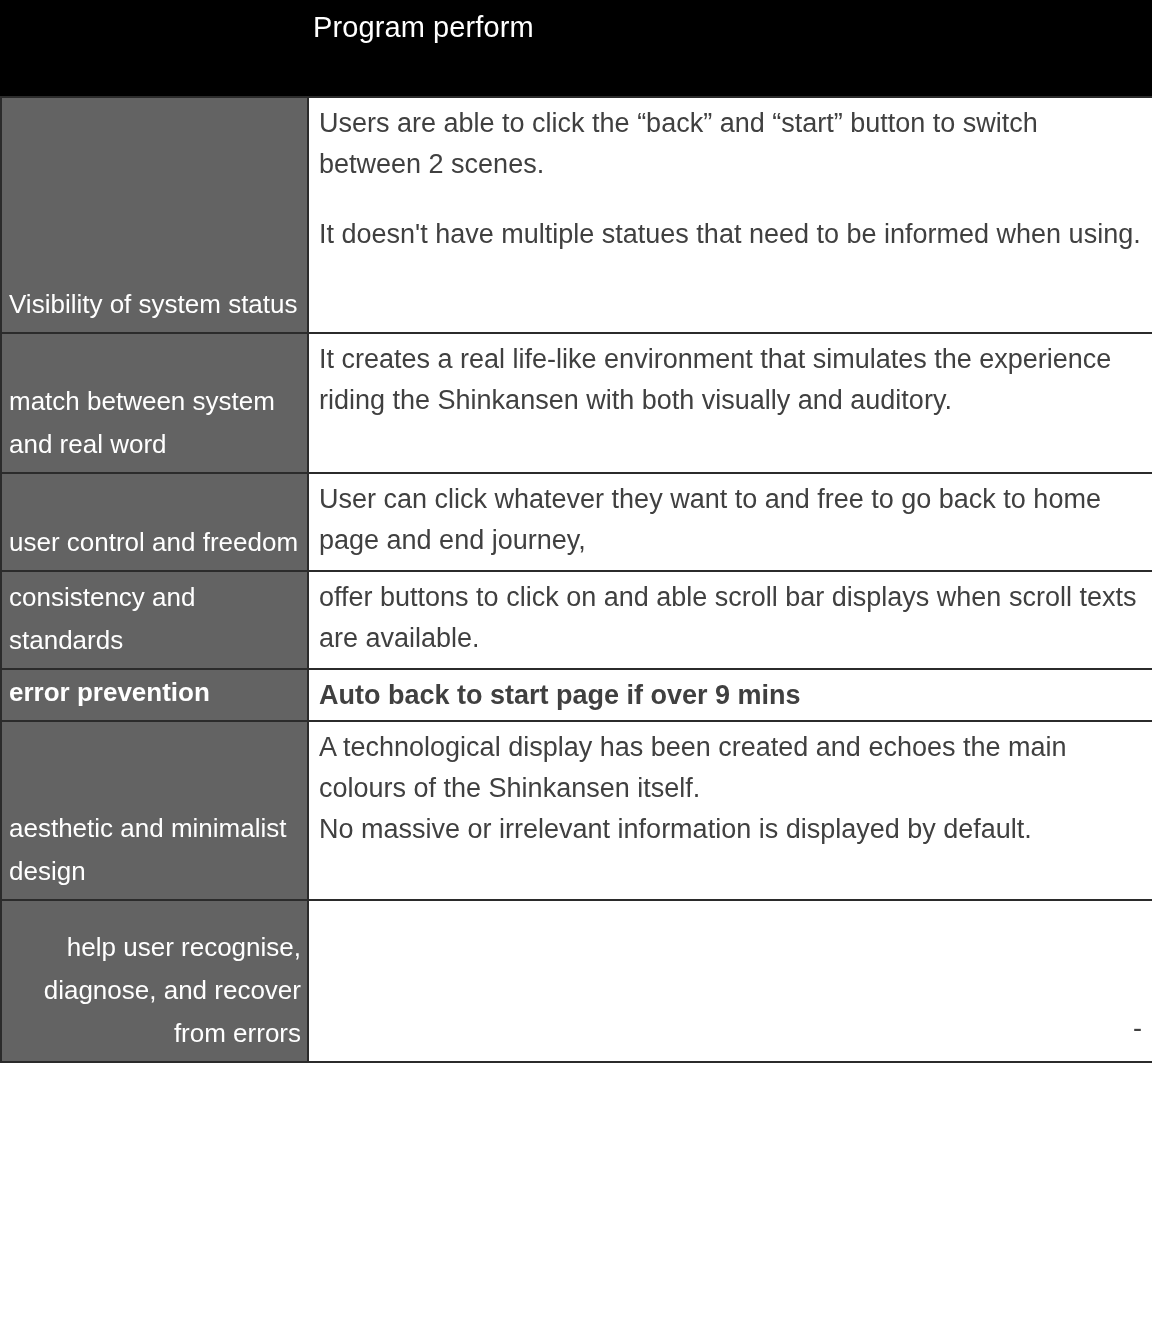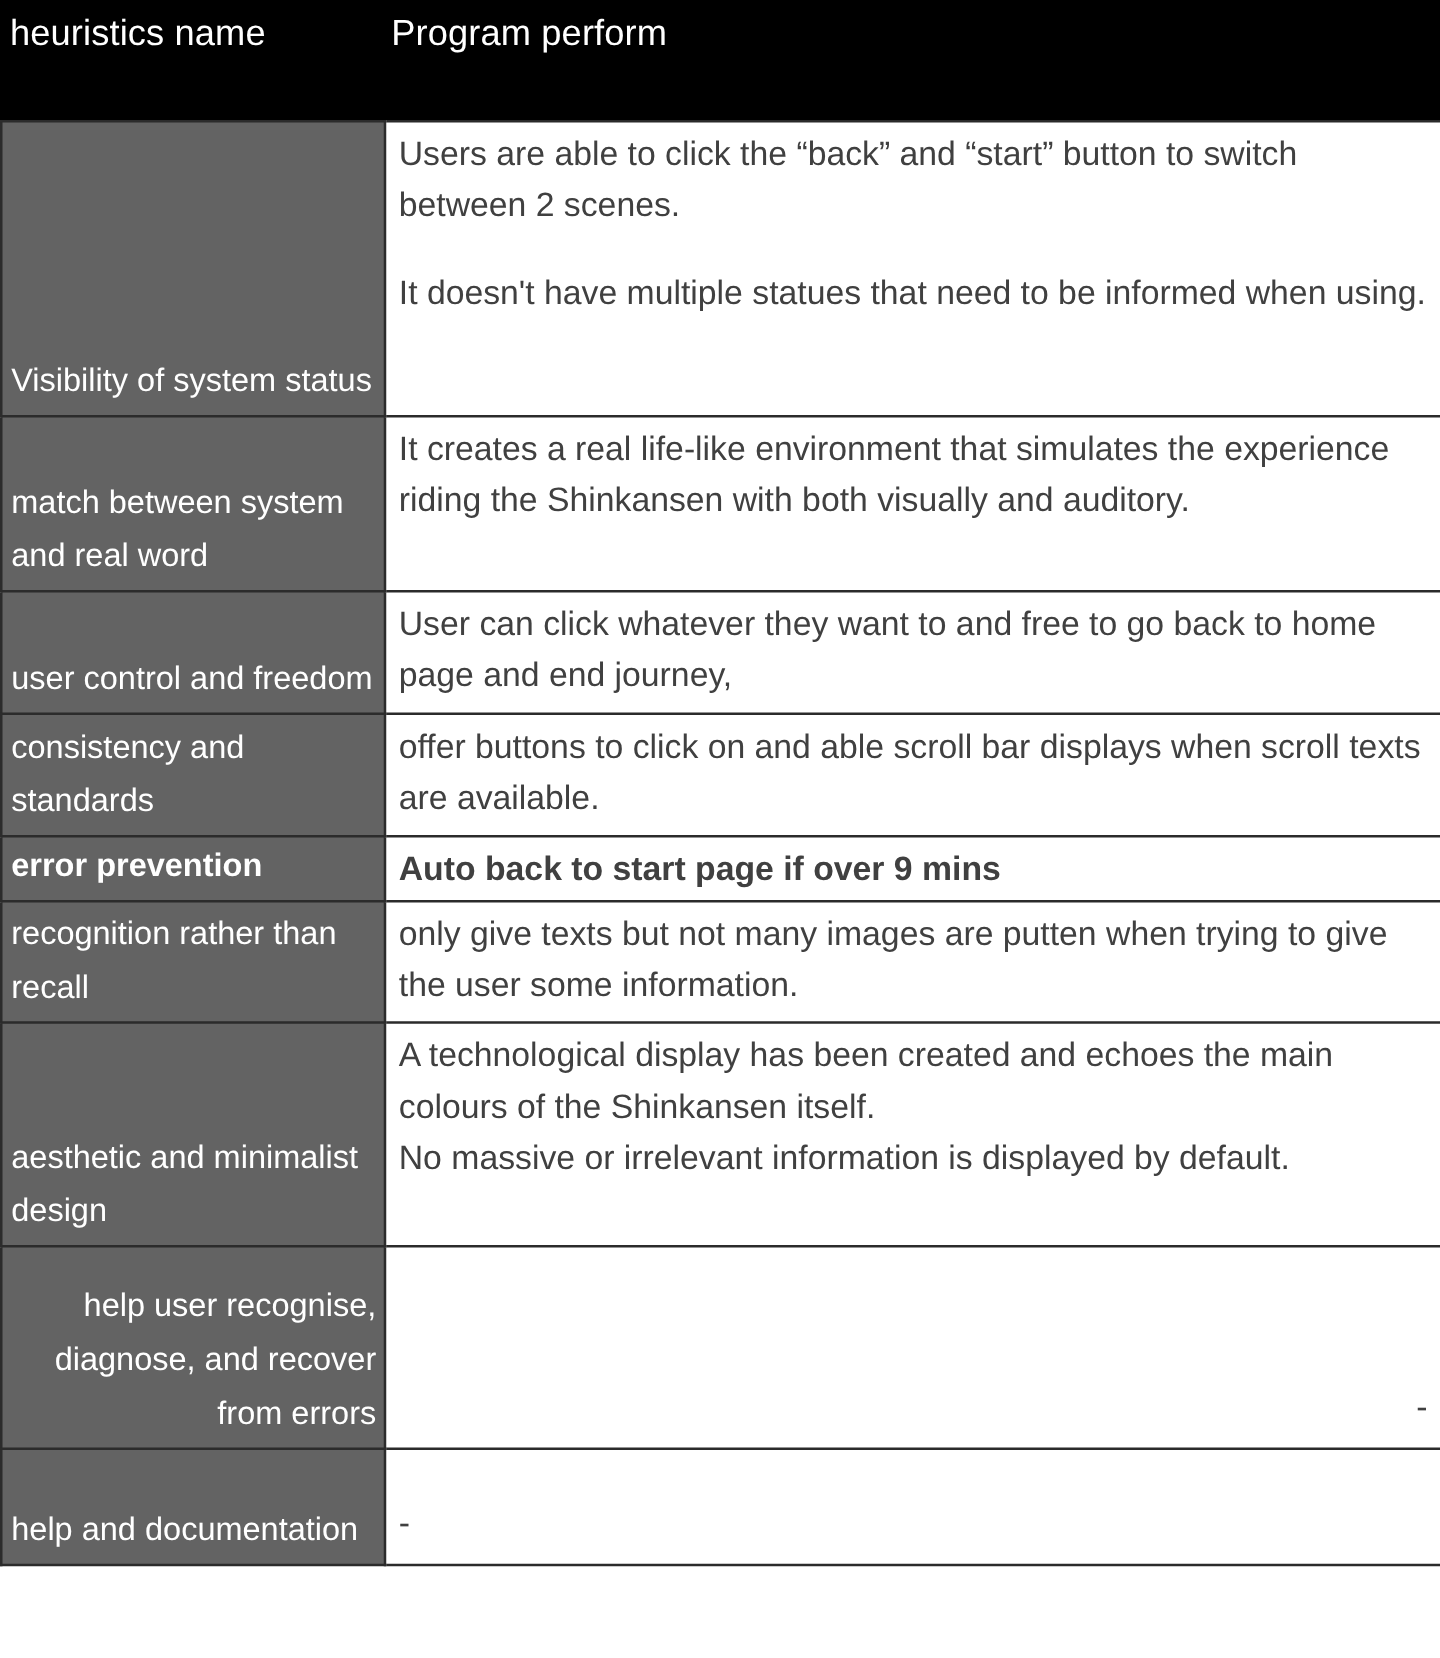--- a/index.html
+++ b/index.html
@@ -111,21 +111,20 @@
   .h-r7 .name-box, .h-r7 .desc-box { height: 177px; }
   .h-r8 .name-box, .h-r8 .desc-box { height: 160px; text-align: right; }
   .h-r9 .name-box, .h-r9 .desc-box { height: 91px; }
 </style>
 </head>
 <body>
 
 <div class="sheet">
 
   <div class="header-band">
-    <div class="header-cell col-a">heuristics name</div>
     <div class="header-cell col-b">Program perform</div>
   </div>
 
   <table class="table">
     <tbody>
 
       <tr class="h-r0">
         <td class="col-name">
           <div class="name-box">Visibility of system status</div>
         </td>
@@ -174,30 +173,20 @@
         <td class="col-name">
           <div class="name-box">error prevention</div>
         </td>
         <td class="col-desc">
           <div class="desc-box">
             <p>Auto back to start page if over 9 mins</p>
           </div>
         </td>
       </tr>
 
-      <tr class="h-r5">
-        <td class="col-name">
-          <div class="name-box">recognition rather than recall</div>
-        </td>
-        <td class="col-desc">
-          <div class="desc-box">
-            <p>only give texts but not many images are putten when trying to give the user some information.</p>
-          </div>
-        </td>
-      </tr>
 
 
       <tr class="h-r7">
         <td class="col-name">
           <div class="name-box">aesthetic and minimalist design</div>
         </td>
         <td class="col-desc">
           <div class="desc-box tight">
             <p>A technological display has been created and echoes the main colours of the Shinkansen itself.</p>
             <p>No massive or irrelevant information is displayed by default.</p>
@@ -209,26 +198,16 @@
         <td class="col-name">
           <div class="name-box">help user recognise, diagnose, and recover from errors</div>
         </td>
         <td class="col-desc">
           <div class="desc-box dash">
             <p>-</p>
           </div>
         </td>
       </tr>
 
-      <tr class="h-r9">
-        <td class="col-name">
-          <div class="name-box">help and documentation</div>
-        </td>
-        <td class="col-desc">
-          <div class="desc-box dash">
-            <p>-</p>
-          </div>
-        </td>
-      </tr>
 
     </tbody>
   </table>
 </div>
 
 </body></html>

